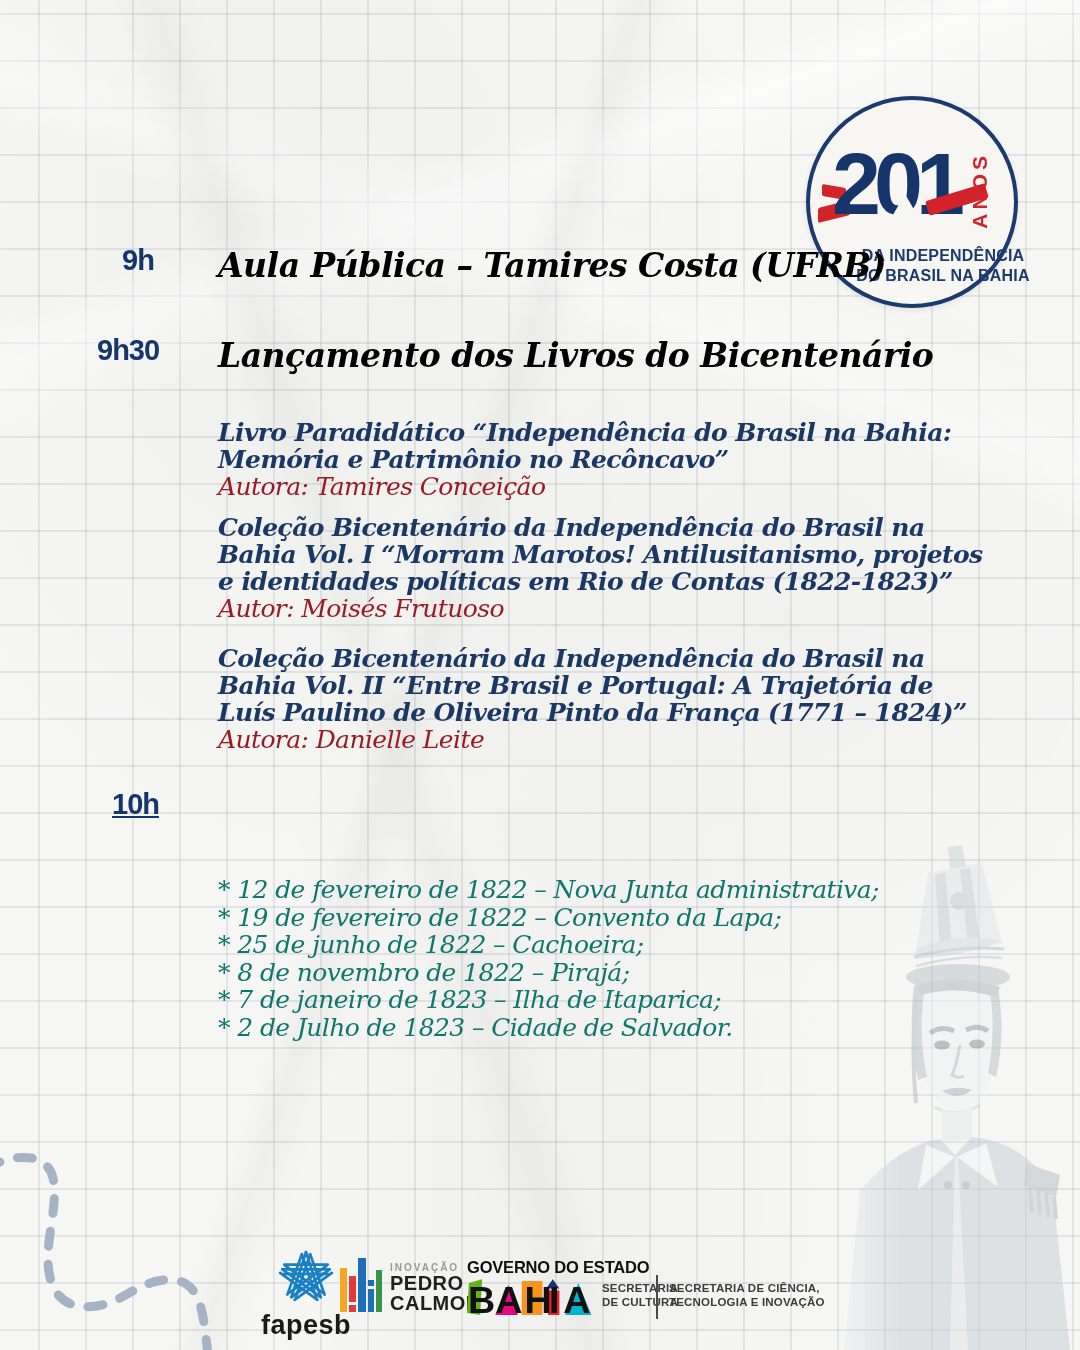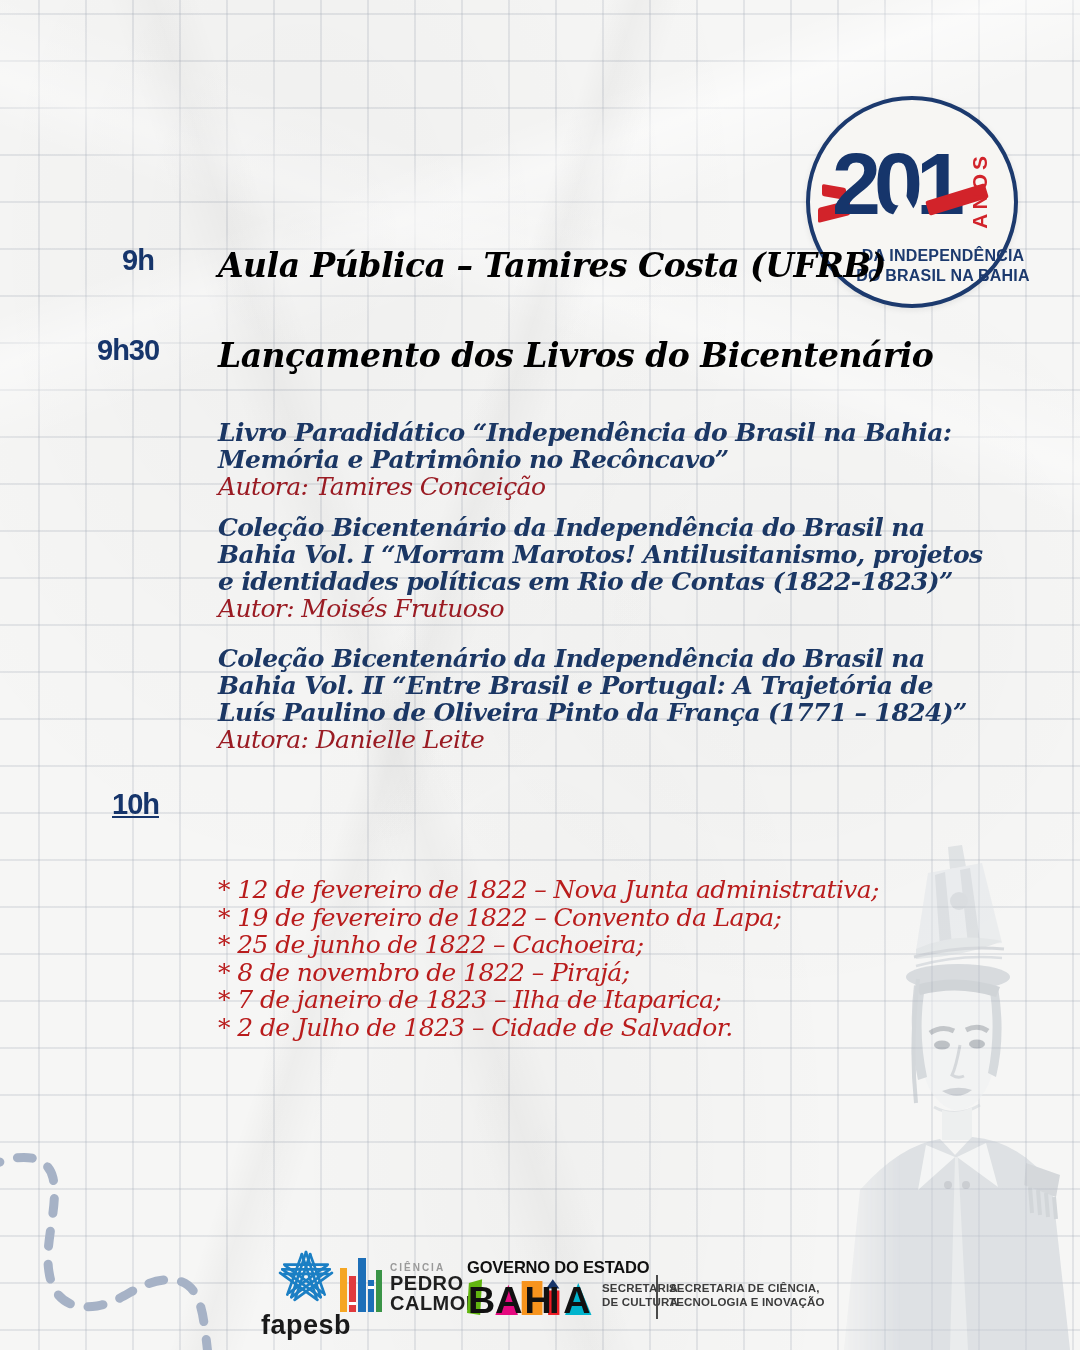--- a/index.html
+++ b/index.html
@@ -76,21 +76,21 @@
   }
   .book{
     position:absolute;left:218px;
     font-family:"DejaVu Serif",serif;font-style:italic;font-weight:bold;
     color:#1b3764;font-size:25px;line-height:27px;letter-spacing:-0.6px;
   }
   .book .author{color:#9a1b23;font-weight:normal;}
   .bullets{
     position:absolute;left:218px;top:876px;
     font-family:"DejaVu Serif",serif;font-style:italic;
-    color:#b91c1c;font-size:25px;line-height:27.5px;letter-spacing:-0.6px;
+    color:#0f766e;font-size:25px;line-height:27.5px;letter-spacing:-0.6px;
   }
   
   .route{position:absolute;left:-6px;top:1146px;}
   
   .portrait{
     position:absolute;left:830px;top:845px;width:250px;height:505px;
     -webkit-mask-image:linear-gradient(90deg, transparent 0, #000 70px);
     mask-image:linear-gradient(90deg, transparent 0, #000 70px);
   }
   
@@ -221,21 +221,21 @@
   <svg width="42" height="64" viewBox="0 0 42 64">
     <rect x="0" y="12" width="7" height="44" fill="#f5a623"></rect>
     <rect x="9" y="20" width="7" height="36" fill="#e03a3e"></rect>
     <rect x="9" y="46" width="7" height="3" fill="#ffffff"></rect>
     <rect x="18" y="2" width="8" height="54" fill="#1d6fb8"></rect>
     <rect x="28" y="24" width="6" height="32" fill="#1d6fb8"></rect>
     <rect x="28" y="30" width="6" height="3" fill="#ffffff"></rect>
     <rect x="36" y="14" width="6" height="42" fill="#3a9447"></rect>
   </svg>
   <div class="fpc-text">
-    <div class="fpc-small">CIÊNCIA</div>
+    <div class="fpc-small">INOVAÇÃO</div>
     <div class="fpc-big">PEDRO</div>
     <div class="fpc-big">CALMON</div>
   </div>
 </div>
 
 <div class="gov">
   <div class="gov-top">GOVERNO DO ESTADO</div>
   <svg width="132" height="42" viewBox="0 0 140 44">
     <polygon points="2,6 16,2 14,40 0,38" fill="#61b510"></polygon>
     <polygon points="30,40 44,8 54,40" fill="#e5097f"></polygon>

